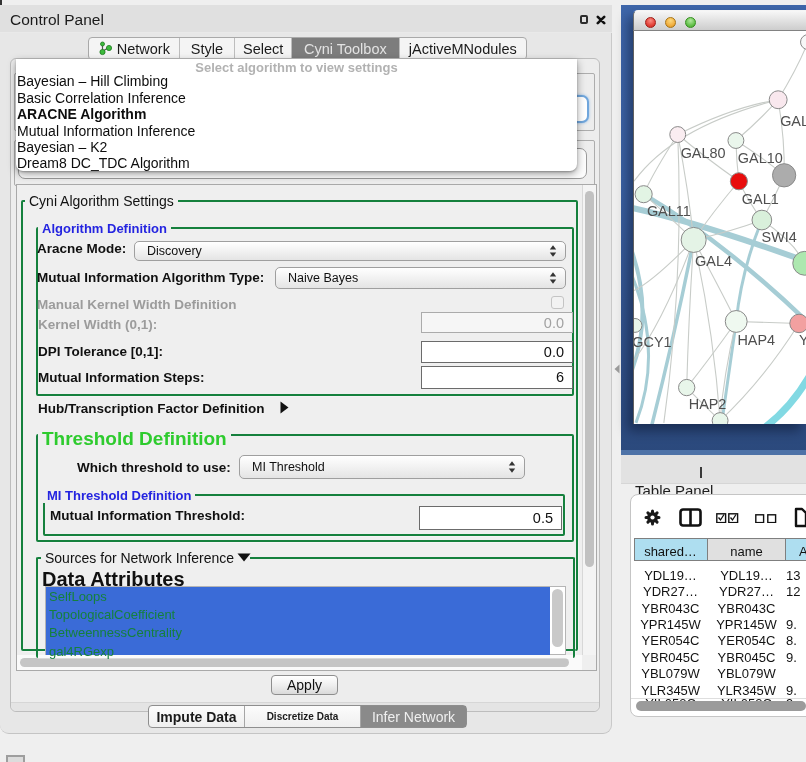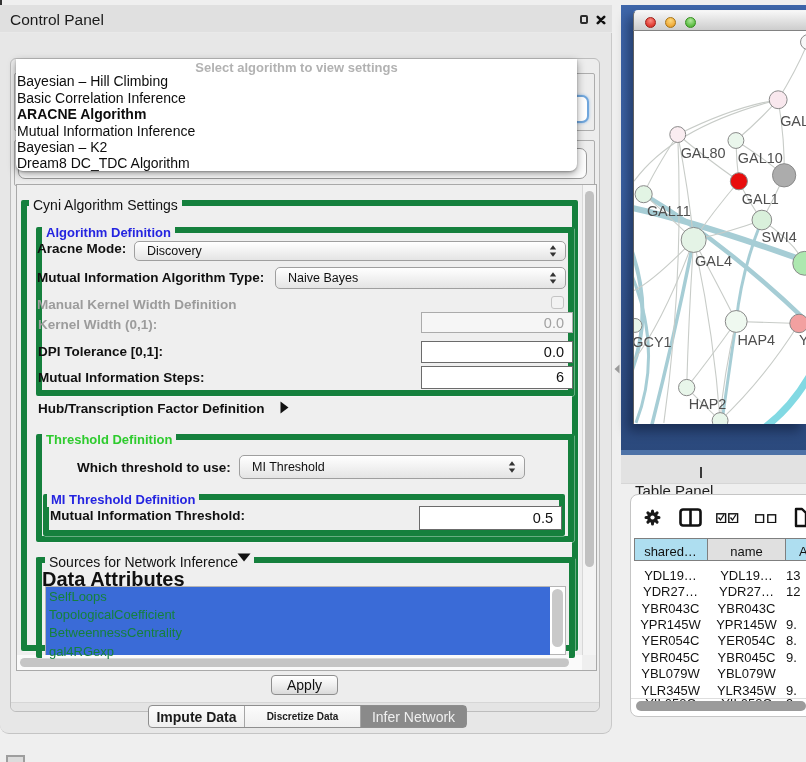--- a/index.html
+++ b/index.html
@@ -15,21 +15,21 @@
   background:#E0E0E0; border-bottom:1px solid #E9E9E9; }
 #titletext { left:10px; top:11px; font-size:15.5px; color:#1b1b1b; }
 
 .seg { border:1px solid #A9A9A9; background:#F4F4F4; border-radius:4px;
   display:flex; align-items:center; }
 .seg .tb { height:100%; display:flex; align-items:center; justify-content:center;
   font-size:14.5px; color:#1b1b1b; border-right:1px solid #BDBDBD; }
 .seg .tb:last-child { border-right:none; }
 .seg .on { background:#7D7D7D; color:#E3E3E3; }
 
-.grp { position:absolute; border:6px solid #15803d; border-radius:2px;
+.grp { position:absolute; border:2px solid #15803d; border-radius:2px;
   box-shadow:inset 0 0 0 0 #fff, 0.5px 0.5px 0 rgba(255,255,255,.7); }
 .gt { position:absolute; top:-9px; background:#EFEFEF; padding:0 4px; font-size:14px;
   white-space:nowrap; }
 .lbl { position:absolute; font-size:13.5px; font-weight:bold; color:#101010; white-space:nowrap; }
 .combo { position:absolute; background:linear-gradient(#FFFFFF,#EFEFEF 60%,#E4E4E4);
   border:1px solid #9F9F9F; border-radius:5px; font-size:12.5px; color:#101010;
   display:flex; align-items:center; padding-left:12px; }
 .combo .arr { position:absolute; right:8px; top:50%; margin-top:-6px; width:8px; height:12px; }
 .combo .arr svg { display:block; }
 .fld { position:absolute; background:#FFFFFF; border:1px solid #6b6b6b; font-size:14.5px;
@@ -59,20 +59,35 @@
 
   <div class="abs" id="win"></div>
   <div class="abs" id="titlebar"></div>
   <div class="abs" id="titletext">Control Panel</div>
 
   <div class="abs" style="left:580px;top:15px;width:8px;height:9px;border:2px solid #2c2c2c;border-radius:2px;box-sizing:border-box;"></div>
   <svg class="abs" style="left:596px;top:15px" width="10" height="10" viewBox="0 0 10 10">
     <path d="M1.8 1.8 L8.2 8.2 M8.2 1.8 L1.8 8.2" stroke="#111" stroke-width="2.6" stroke-linecap="round"></path>
   </svg>
 
+  <div class="abs seg" style="left:88px;top:37px;width:439px;height:23px;">
+    <div class="tb" style="width:91px;">
+      <svg width="15" height="15" viewBox="0 0 15 15" style="margin-right:4px">
+        <path d="M4.5 4 L4.5 10 M5 10 L10 7" stroke="#555" stroke-width="1.2" fill="none"></path>
+        <circle cx="4.5" cy="3" r="2" fill="#3DBB3D" stroke="#1E7A1E" stroke-width="0.8"></circle>
+        <circle cx="4.5" cy="11" r="2.6" fill="#3DBB3D" stroke="#1E7A1E" stroke-width="0.8"></circle>
+        <circle cx="11" cy="7" r="2.6" fill="#3DBB3D" stroke="#1E7A1E" stroke-width="0.8"></circle>
+      </svg>
+      Network
+    </div>
+    <div class="tb" style="width:56px;">Style</div>
+    <div class="tb" style="width:57px;">Select</div>
+    <div class="tb on" style="width:108px;">Cyni Toolbox</div>
+    <div class="tb" style="width:127px;">jActiveMNodules</div>
+  </div>
 
   <div class="abs" style="left:10px;top:58px;width:590px;height:654px;background:#EDEDED;border:1px solid #BDBDBD;border-radius:6px;"></div>
 
   <div class="abs" style="left:14px;top:73px;width:581px;height:58px;border:1px solid #ADADAD;border-radius:2px;"></div>
   <div class="abs" style="left:20px;top:95px;width:569px;height:28px;background:#fff;border:2px solid #70A6DC;border-radius:7px;box-shadow:0 0 3px #8FBCE8;"></div>
   <div class="abs" style="left:14px;top:140px;width:581px;height:46px;border:1px solid #ADADAD;border-radius:2px;"></div>
   <div class="abs" style="left:18px;top:148px;width:569px;height:31px;background:#FDFDFD;border:1px solid #9A9A9A;border-radius:7px;"></div>
 
   <div class="abs" style="left:16px;top:184px;width:581px;height:487px;background:#EFEFEF;border:1px solid #A9A9A9;"></div>
 
@@ -110,21 +125,21 @@
   <div class="lbl" style="left:38px;top:343.5px;">DPI Tolerance [0,1]:</div>
   <div class="fld" style="left:421px;top:341px;width:152px;height:22px;">0.0&nbsp;</div>
   <div class="lbl" style="left:38px;top:369.5px;">Mutual Information Steps:</div>
   <div class="fld" style="left:421px;top:366px;width:152px;height:22.5px;">6&nbsp;</div>
   <div class="lbl" style="left:38px;top:401px;text-align:right;">Hub/Transcription Factor Definition</div>
   <svg class="abs" style="left:279px;top:401px;" width="11" height="13" viewBox="0 0 11 13">
       <path d="M1.5 0.5 L9.5 6.5 L1.5 12.5 Z" fill="#111"></path>
     </svg>
 
   <div class="grp" style="left:36px;top:434px;width:538px;height:108px;">
-    <span class="gt" style="left:0px;color:#2ECB2E;font-weight:bold;font-size:13px;top:-8px;">Threshold Definition</span>
+    <span class="gt" style="left:0px;color:#2ECB2E;font-weight:bold;font-size:19px;top:-8px;">Threshold Definition</span>
   </div>
   <div class="lbl" style="left:77px;top:459.5px;">Which threshold to use:</div>
   <div class="combo" style="left:239px;top:455px;width:286px;height:24px;">MI Threshold<span class="arr">
         <svg width="8" height="12" viewBox="0 0 8 12">
           <path d="M4 0.2 L7.2 4.4 H0.8 Z" fill="#333"></path>
           <path d="M4 11.8 L7.2 7.6 H0.8 Z" fill="#333"></path>
         </svg>
       </span></div>
 
   <div class="grp" style="left:43px;top:494px;width:522px;height:42px;">

